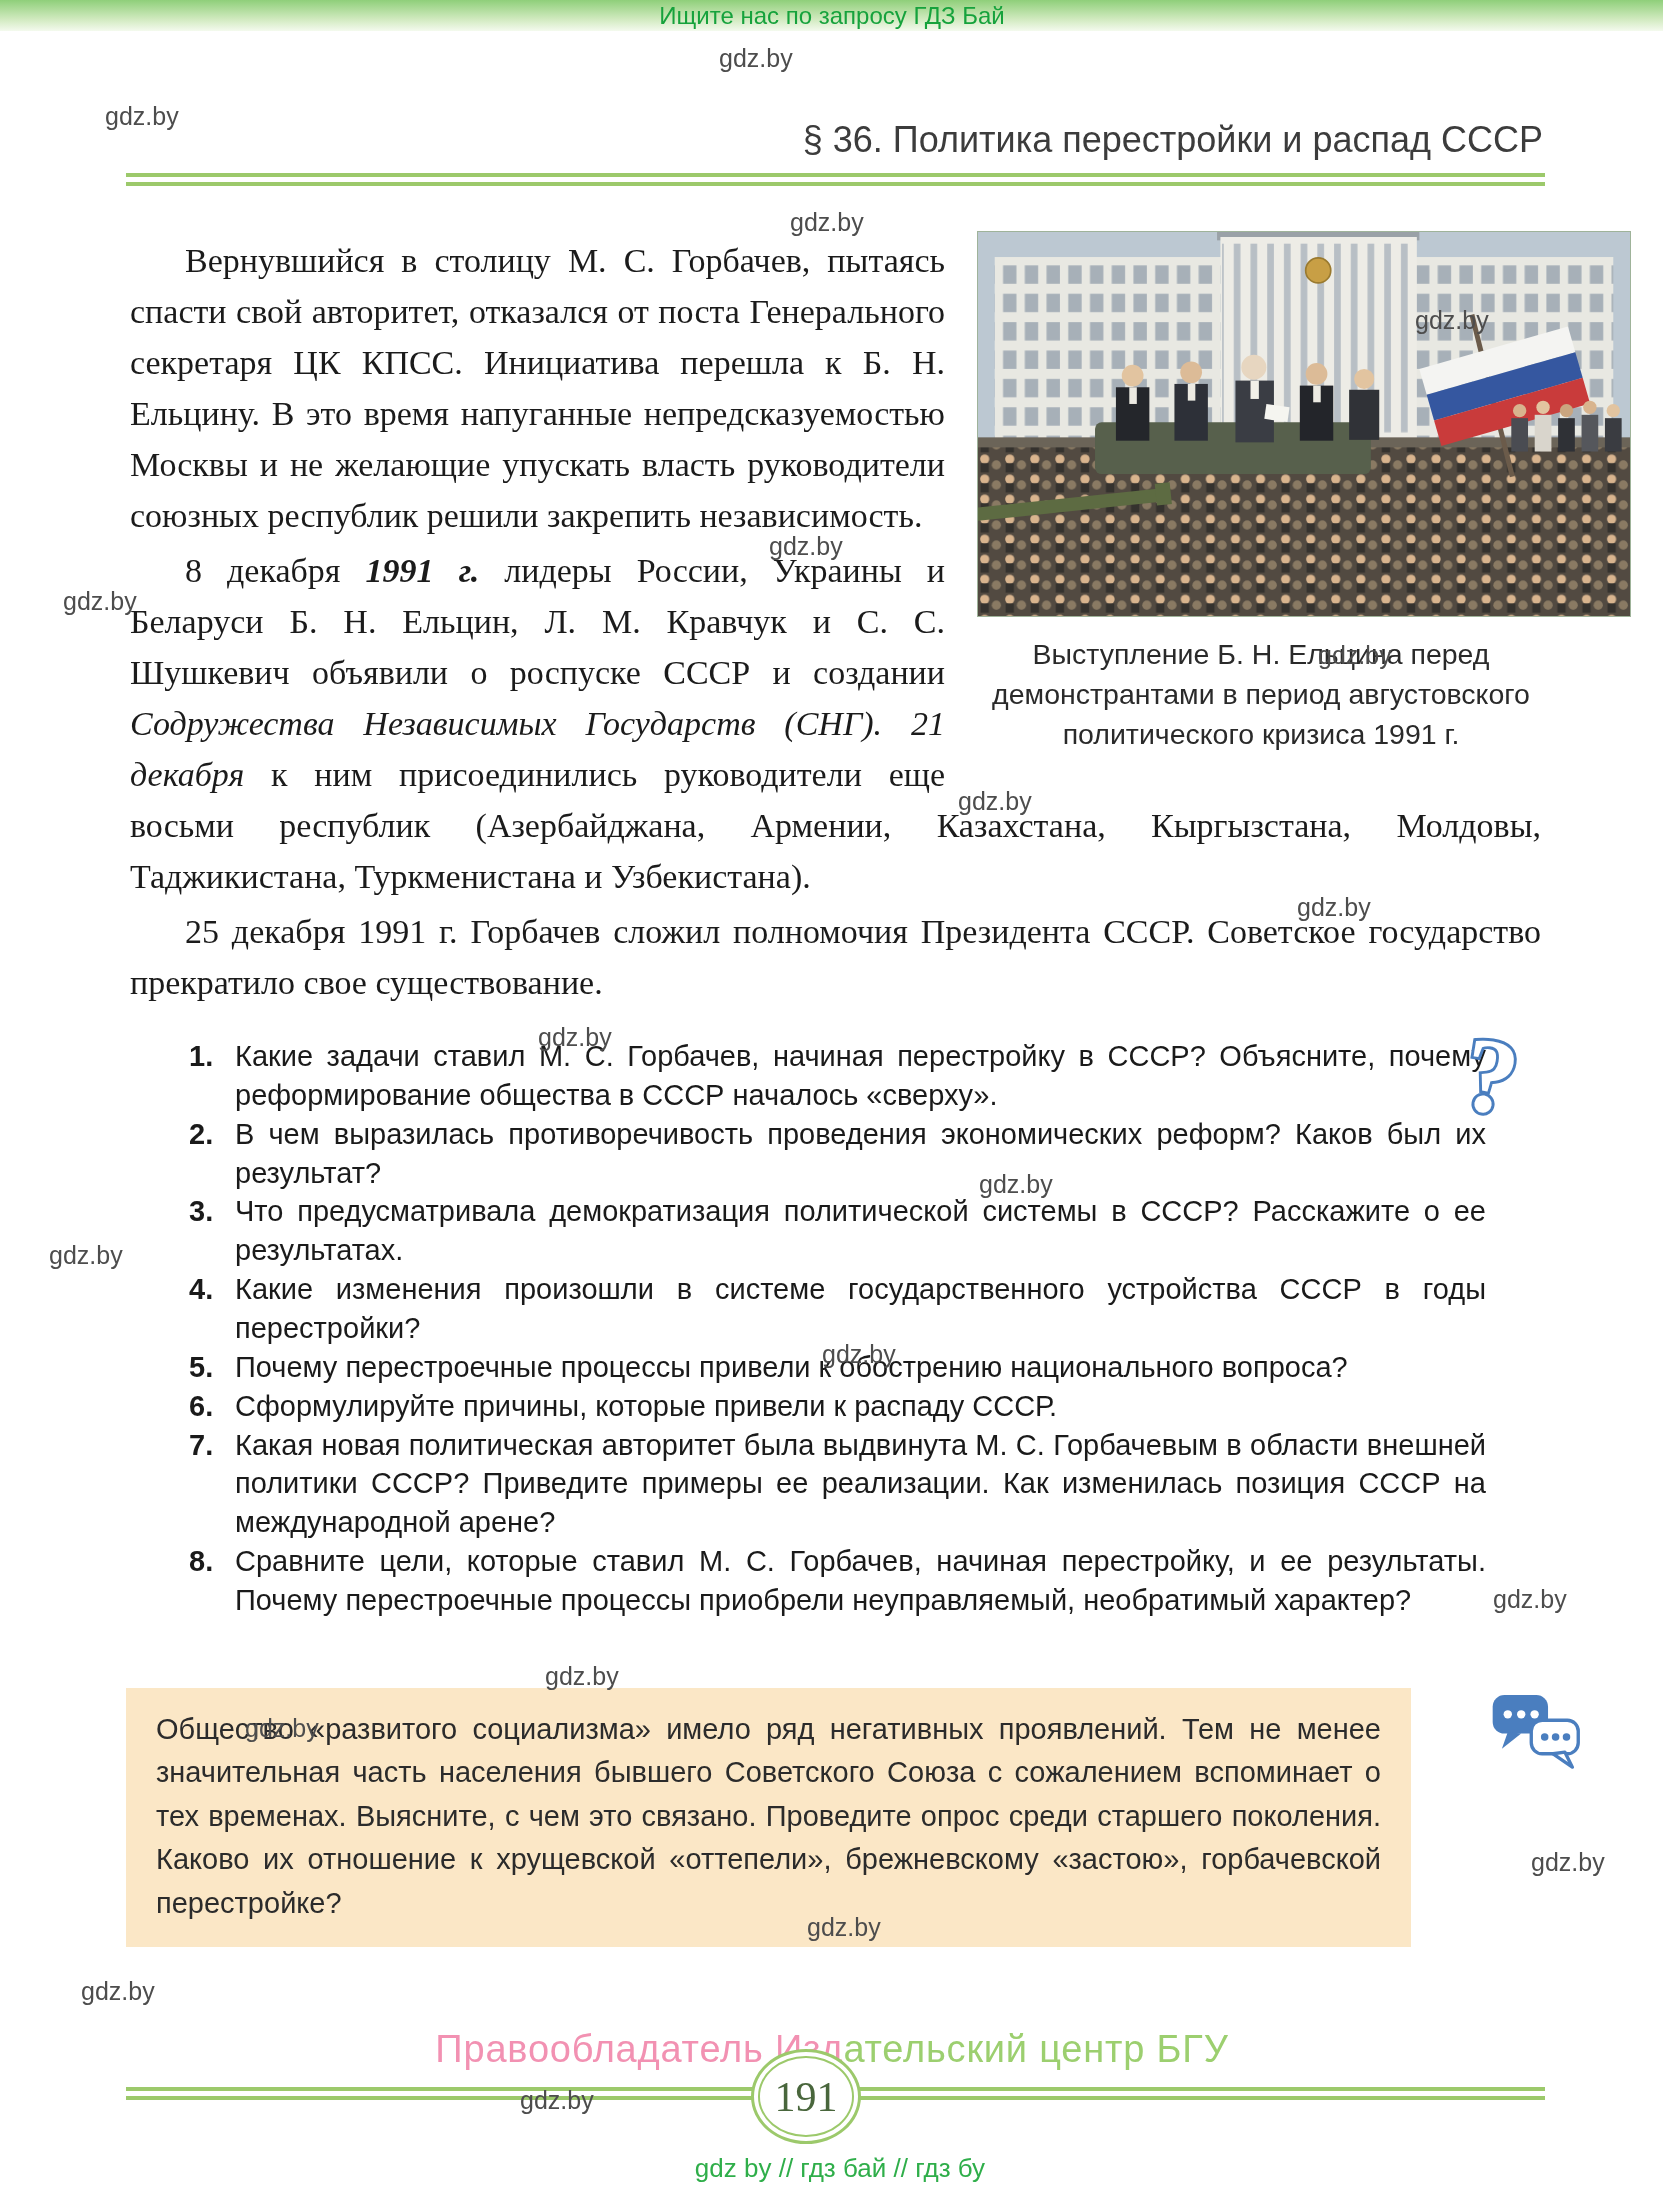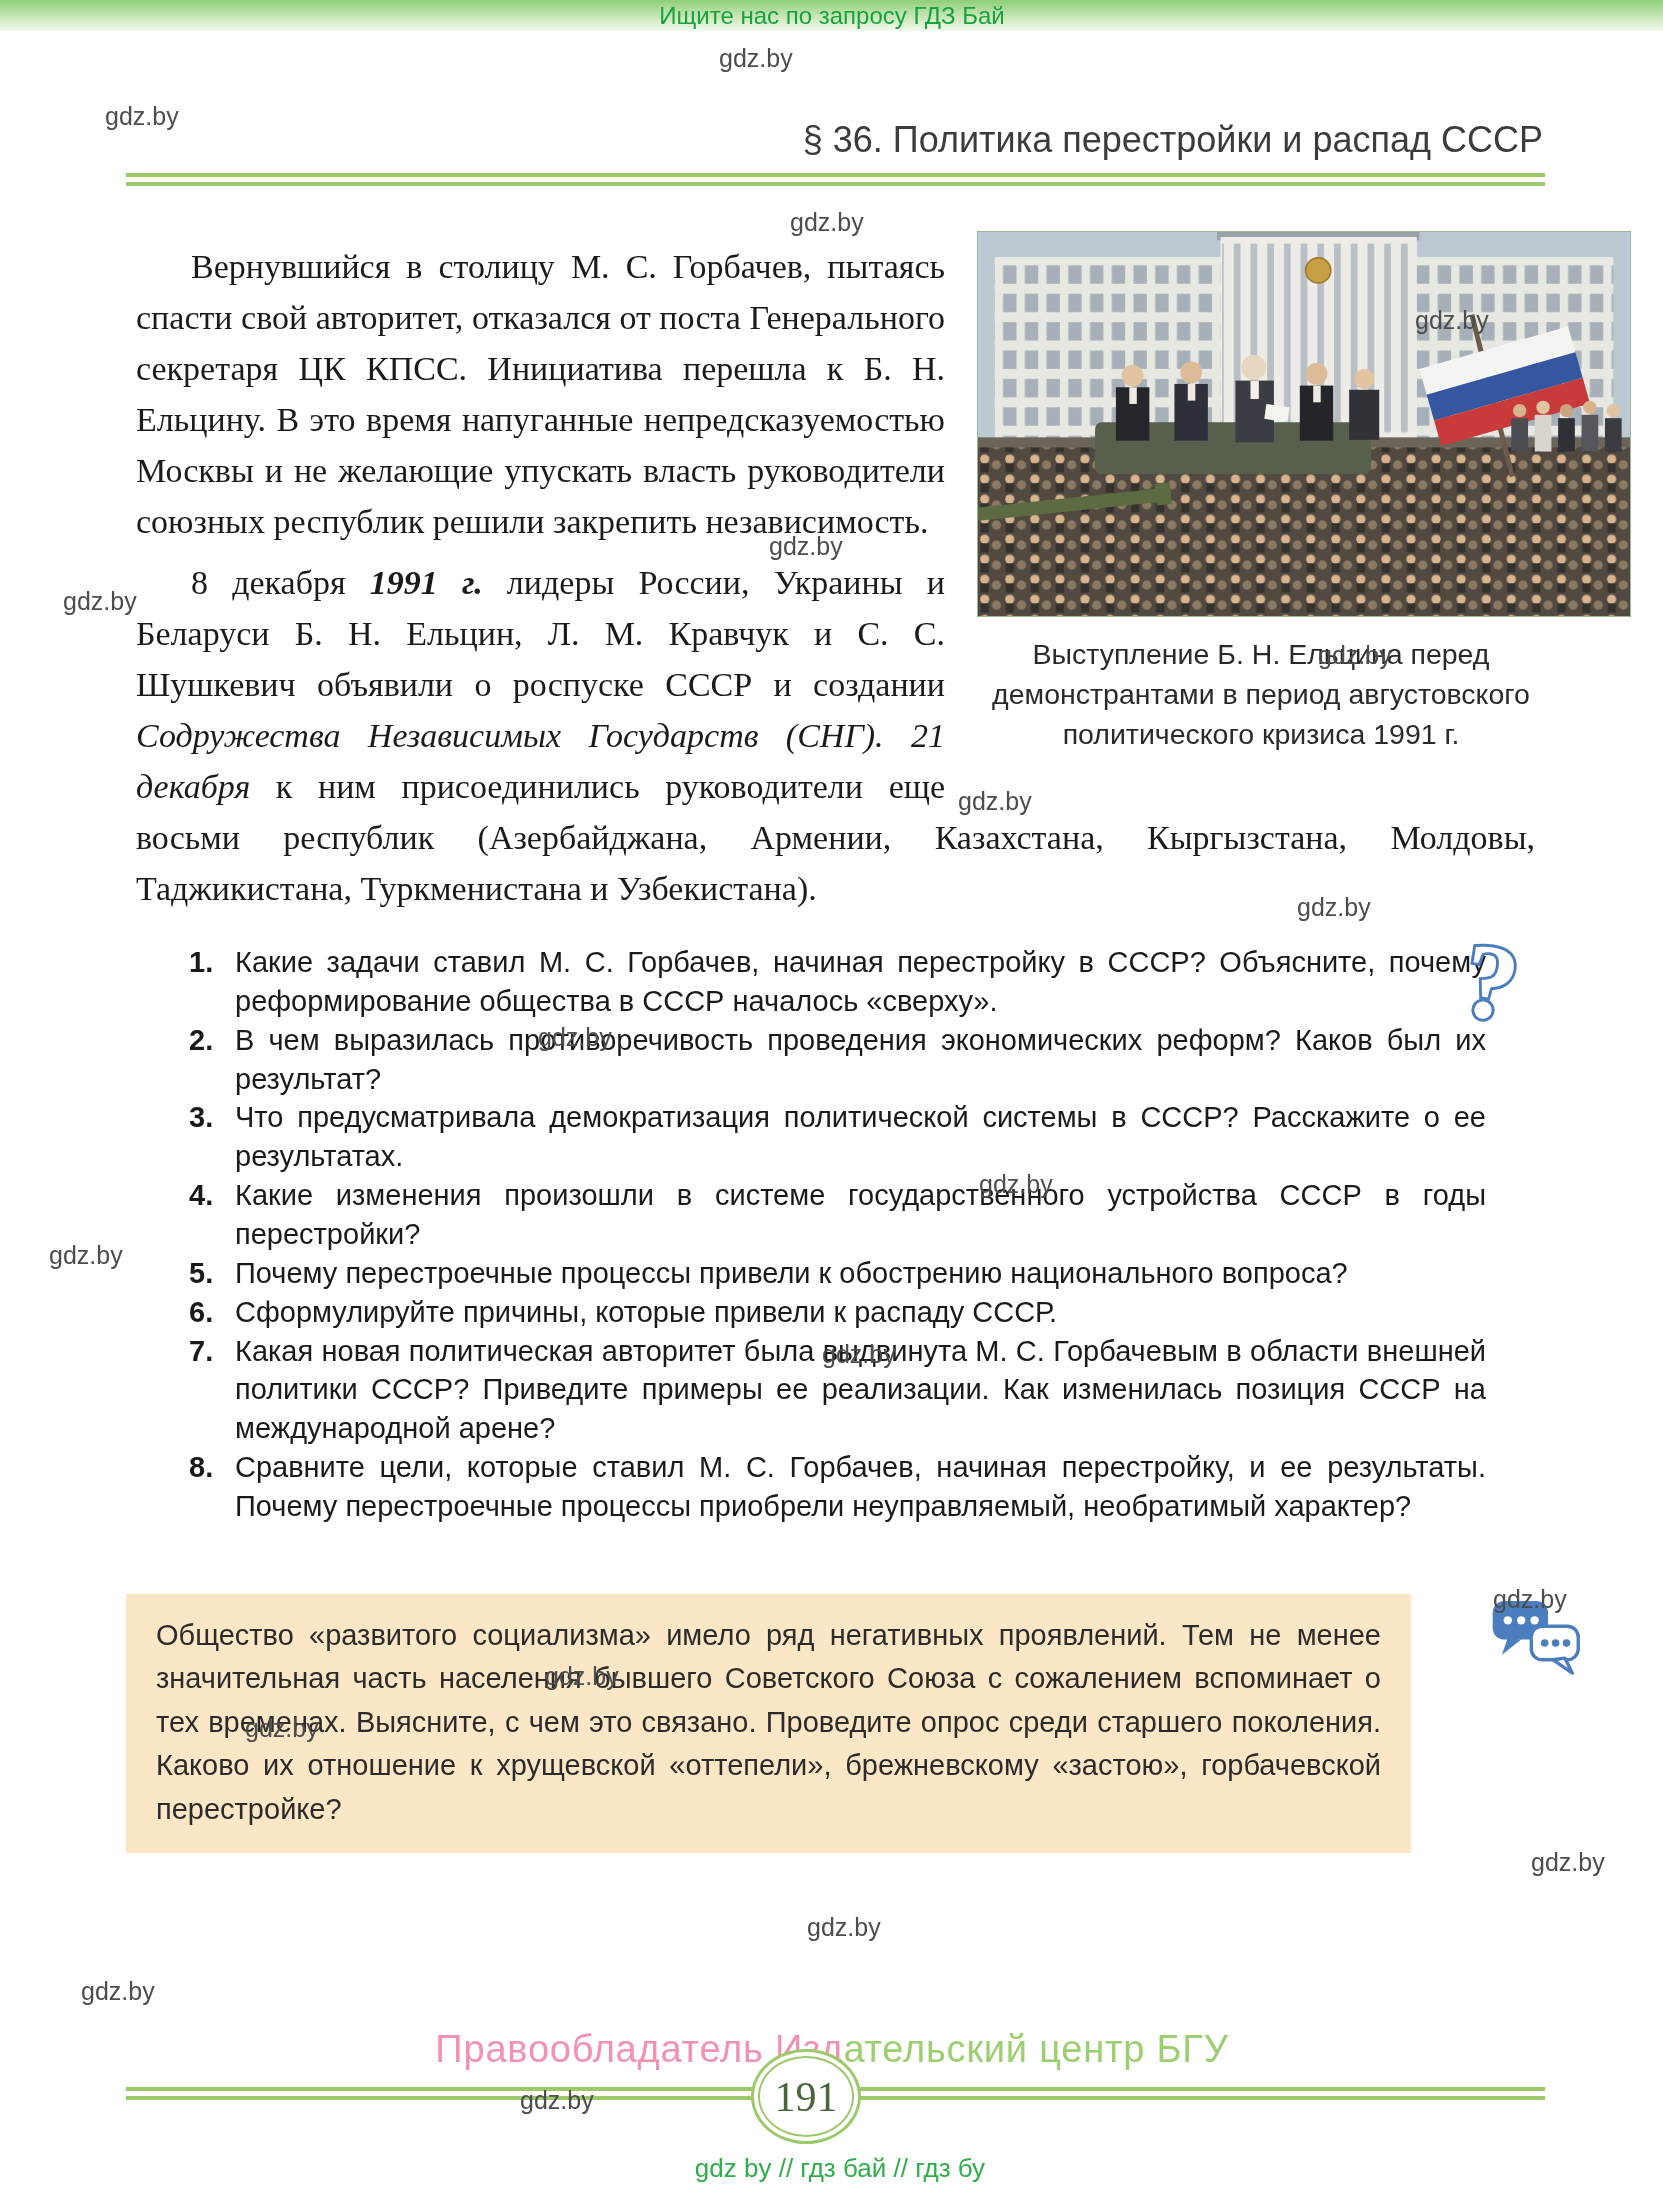--- a/index.html
+++ b/index.html
@@ -17,21 +17,21 @@
     font-family:"Liberation Sans",sans-serif;font-weight:normal;
     font-size:36px;color:#3c3c3c;}
   .double-rule{position:absolute;left:126px;right:119px;}
   .double-rule .ln{height:4.2px;background:#9cc96b;}
   .double-rule .ln + .ln{margin-top:5px;}
   .rule-top{top:173px;}
   .rule-bottom{top:2087px;z-index:2;}
 
   
   .content{position:absolute;top:231px;left:126px;width:1419px;}
-  .body-p{margin:10px;font-size:34px;line-height:1.5;text-align:justify;}
+  .body-p{margin:4px;font-size:34px;line-height:1.5;text-align:justify;}
   .indent{text-indent:55px;}
   .bi{font-weight:bold;font-style:italic;}
   .it{font-style:italic;}
 
   
   .photo-figure{float:right;width:568px;margin:3.4px 0 11.7px 32px;}
   .photo{width:652px;height:384px;border:0.8px solid #9fb39a;background:#bcc8d2;}
   .photo svg{display:block;width:100%;height:100%;}
   .photo-caption{margin-top:18.4px;font-family:"Liberation Sans",sans-serif;
     font-size:28.5px;line-height:1.4;color:#2a2a2a;text-align:center;}
@@ -158,20 +158,21 @@
           </g>
         </svg>
       </div>
       <figcaption class="photo-caption">Выступление Б. Н. Ельцина перед демонстрантами в период августовского политического кризиса 1991 г.</figcaption>
     </figure>
 
     <p class="body-p indent">Вернувшийся в столицу М. С. Горбачев, пытаясь спасти свой авторитет, отказался от поста Генерального секретаря ЦК КПСС. Инициатива перешла к Б. Н. Ельцину. В это время напуганные непредсказуемостью Москвы и не желающие упускать власть руководители союзных республик решили закрепить независимость.</p>
 
     <p class="body-p indent"><span>8 декабря </span><span class="bi">1991 г.</span><span> лидеры России, Украины и Беларуси Б. Н. Ельцин, Л. М. Кравчук и С. С. Шушкевич объявили о роспуске СССР и создании </span><span class="it">Содружества Независимых Государств (СНГ). </span><span class="it">21 декабря</span><span> к ним присоединились руководители еще восьми республик (Азербайджана, Армении, Казахстана, Кыргызстана, Молдовы, Таджикистана, Туркменистана и Узбекистана).</span></p>
 
+    <p class="body-p indent">25 декабря 1991 г. Горбачев сложил полномочия Президента СССР. Советское государство прекратило свое существование.</p>
 
     <div class="questions">
       <div class="q-icon">
         <svg viewBox="0 0 96 122" style="font-size:35px">
           <text x="48" y="96" font-size="128" font-family="Liberation Serif, serif" font-weight="bold" text-anchor="middle" fill="#ffffff" stroke="#4a7ebf" stroke-width="7" paint-order="stroke" transform="rotate(9 48 61)">?</text>
         </svg>
       </div>
       <div class="question">
         <span class="qnum">1.</span>
         <span class="qtext">Какие задачи ставил М. С. Горбачев, начиная перестройку в СССР? Объясните, почему реформирование общества в СССР началось «сверху».</span>

